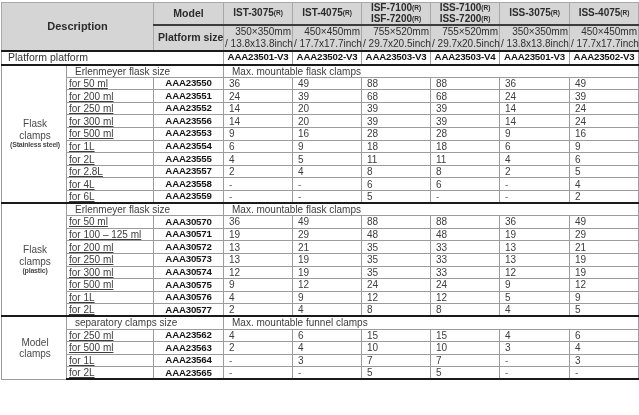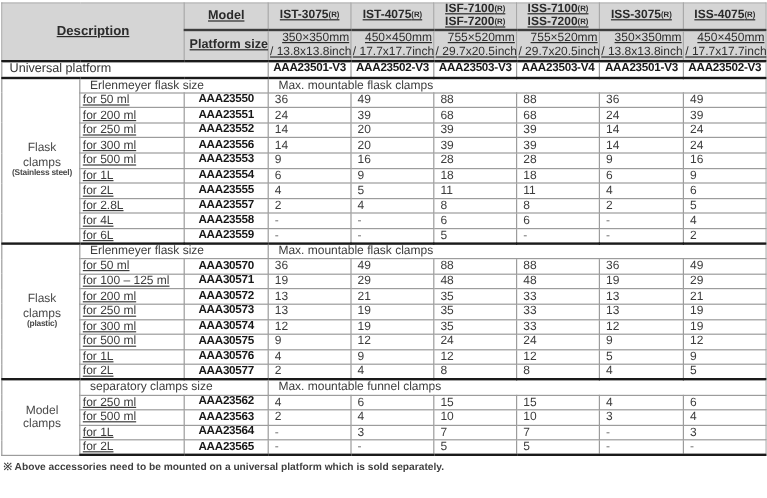--- a/index.html
+++ b/index.html
@@ -13,21 +13,21 @@
   html,body{background:#fff;}
   body{font-family:"Liberation Sans",sans-serif;}
   .page{width:639px;height:415px;background:#fff;padding:2px 1px 0 1px;overflow:hidden;}
   table.spec-table{border-collapse:collapse;table-layout:fixed;width:637px;}
   th,td{
     border:1px solid var(--grid);
     font-size:10px;color:var(--text);
     padding:0 4px;height:12.6px;line-height:1.1;
     text-align:left;vertical-align:middle;white-space:nowrap;
   }
-  thead th{background:var(--header-bg);font-weight:bold;text-align:center;color:#2b2b2b;border-color:#a8a8a8;text-decoration:underline;}
+  thead th{background:var(--header-bg);font-weight:bold;text-align:center;color:#2b2b2b;border-color:#a8a8a8;}
   thead{border:1px solid #8a8a8a;}
   tr.hrow1 th{height:21px;}
   tr.hrow2 th{height:19px;}
   th.desc{font-size:11px;}
   th.hlabel{font-size:10.5px;}
   th.model{font-size:10px;line-height:1.05;padding:0 1px;}
   th.divider{border-bottom:2px solid #3c3c3c;}
   .mline{text-align:center;}
   .sup{font-size:6.5px;font-weight:bold;vertical-align:1px;}
   th.psize{font-weight:normal;padding:0 1px;}
@@ -111,21 +111,21 @@
             <div class="pline">/ 13.8x13.8inch</div>
           </th>
           <th class="psize">
             <div class="pline">450×450mm</div>
             <div class="pline">/ 17.7x17.7inch</div>
           </th>
         </tr>
       </thead>
     <tbody>
         <tr class="sep-top">
-          <td class="ulabel" colspan="3">Universal platform</td>
+          <td class="ulabel" colspan="3">Platform platform</td>
           <td class="code">AAA23501-V3</td>
           <td class="code">AAA23502-V3</td>
           <td class="code">AAA23503-V3</td>
           <td class="code">AAA23503-V4</td>
           <td class="code">AAA23501-V3</td>
           <td class="code">AAA23502-V3</td>
         </tr>
         <tr class="sep-top">
           <td class="cat" rowspan="11">
             <div class="catname">Flask clamps</div>
@@ -364,14 +364,13 @@
           <td class="code">AAA23565</td>
           <td class="val dash">-</td>
           <td class="val dash">-</td>
           <td class="val">5</td>
           <td class="val">5</td>
           <td class="val dash">-</td>
           <td class="val dash">-</td>
         </tr>
       </tbody>
   </table>
-  <div class="footnote">※ Above accessories need to be mounted on a universal platform which is sold separately.</div>
 </div>
 
 </body></html>

